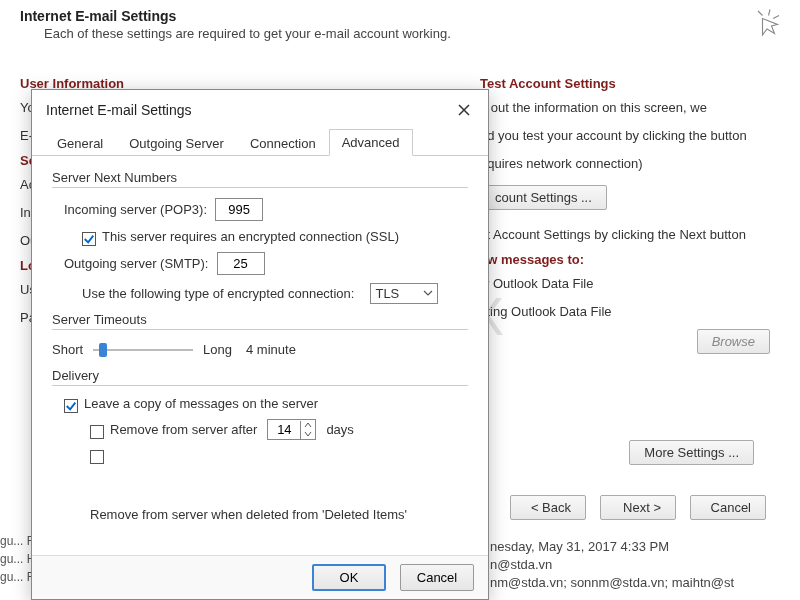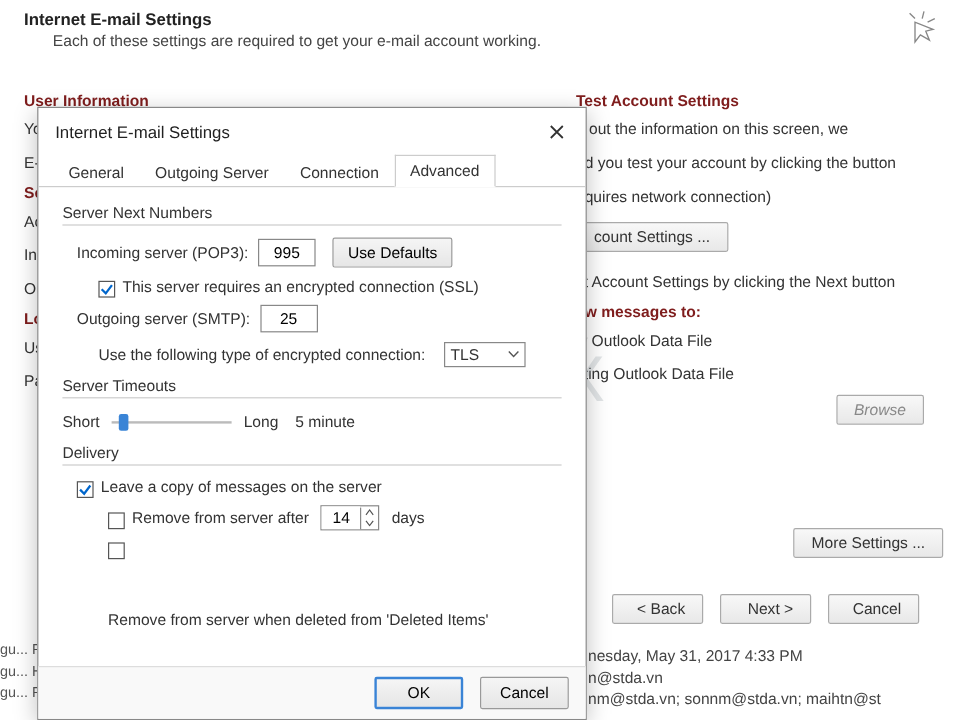--- a/index.html
+++ b/index.html
@@ -90,21 +90,21 @@
     <div class="bg-section-title">Test Account Settings</div>
     <div class="bg-row">g out the information on this screen, we</div>
     <div class="bg-row">nd you test your account by clicking the button</div>
     <div class="bg-row">equires network connection)</div>
     <div style="margin:10px 0 14px 0;"><span class="bg-btn">count Settings ...</span></div>
     <div class="bg-row">st Account Settings by clicking the Next button</div>
     <div class="bg-section-title" style="margin-top:6px;">ew messages to:</div>
     <div class="bg-row">w Outlook Data File</div>
     <div class="bg-row">sting Outlook Data File</div>
     <div style="text-align:right; padding-right:30px; margin-top:6px;font-style:italic;"><span class="bg-btn disabled">Browse</span></div>
-    <div style="text-align:right; padding-right:14px; margin-top:86px;"><span class="bg-btn">More Settings ...</span></div>
+    <div style="text-align:right; padding-right:46px; margin-top:86px;"><span class="bg-btn">More Settings ...</span></div>
   </div>
 </div>
 
 <div class="wizard-btns">
   <span class="bg-btn">&lt; Back</span>
   <span class="bg-btn">Next &gt;</span>
   <span class="bg-btn">Cancel</span>
 </div>
 
 <div class="under-email">
@@ -137,21 +137,20 @@
     <div class="tab active">Advanced</div>
   </div>
   <div class="tab-body">
     <div class="fieldset-label">Server Next Numbers</div>
     <div class="fieldset-line"></div>
     <div class="indent">
       <div class="row">
         <label>Incoming server (POP3):</label>
         <input class="num-input" value="995" style="">
         <span style="width:14px;"></span>
-        <button class="btn">Use Defaults</button>
       </div>
       <div class="row" style="margin-left:18px;">
         <span class="checkbox checked">
             <svg viewBox="0 0 14 14">
               <path d="M2 7 L6 11 L12 3"></path>
             </svg>
           </span>
         <span>This server requires an encrypted connection (SSL)</span>
       </div>
       <div class="row">
@@ -173,21 +172,21 @@
     <div class="fieldset-label">Server Timeouts</div>
     <div class="fieldset-line"></div>
     <div class="indent slider-row">
       <span>Short</span>
       <div class="slider-track">
         <div class="slider-line"></div>
         <div class="slider-thumb" style="left:6px;"></div>
       </div>
       <span>Long</span>
       <span style="width:14px;"></span>
-      <span>5 minute</span>
+      <span>4 minute</span>
     </div>
 
     <div class="fieldset-label">Delivery</div>
     <div class="fieldset-line"></div>
     <div class="indent">
       <div class="row">
         <span class="checkbox checked">
             <svg viewBox="0 0 14 14">
               <path d="M2 7 L6 11 L12 3"></path>
             </svg>

